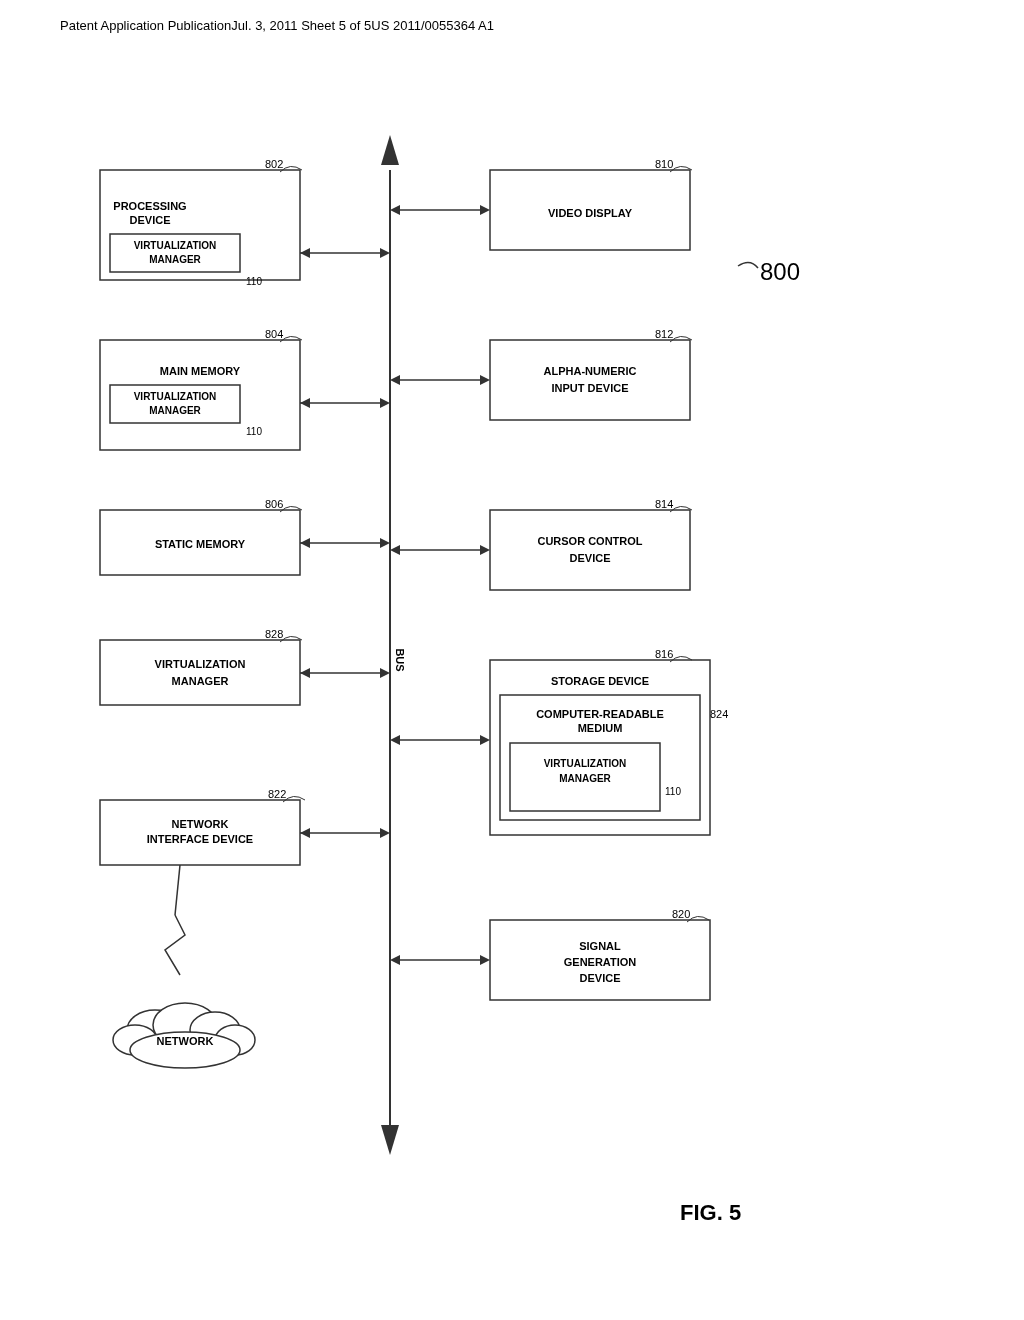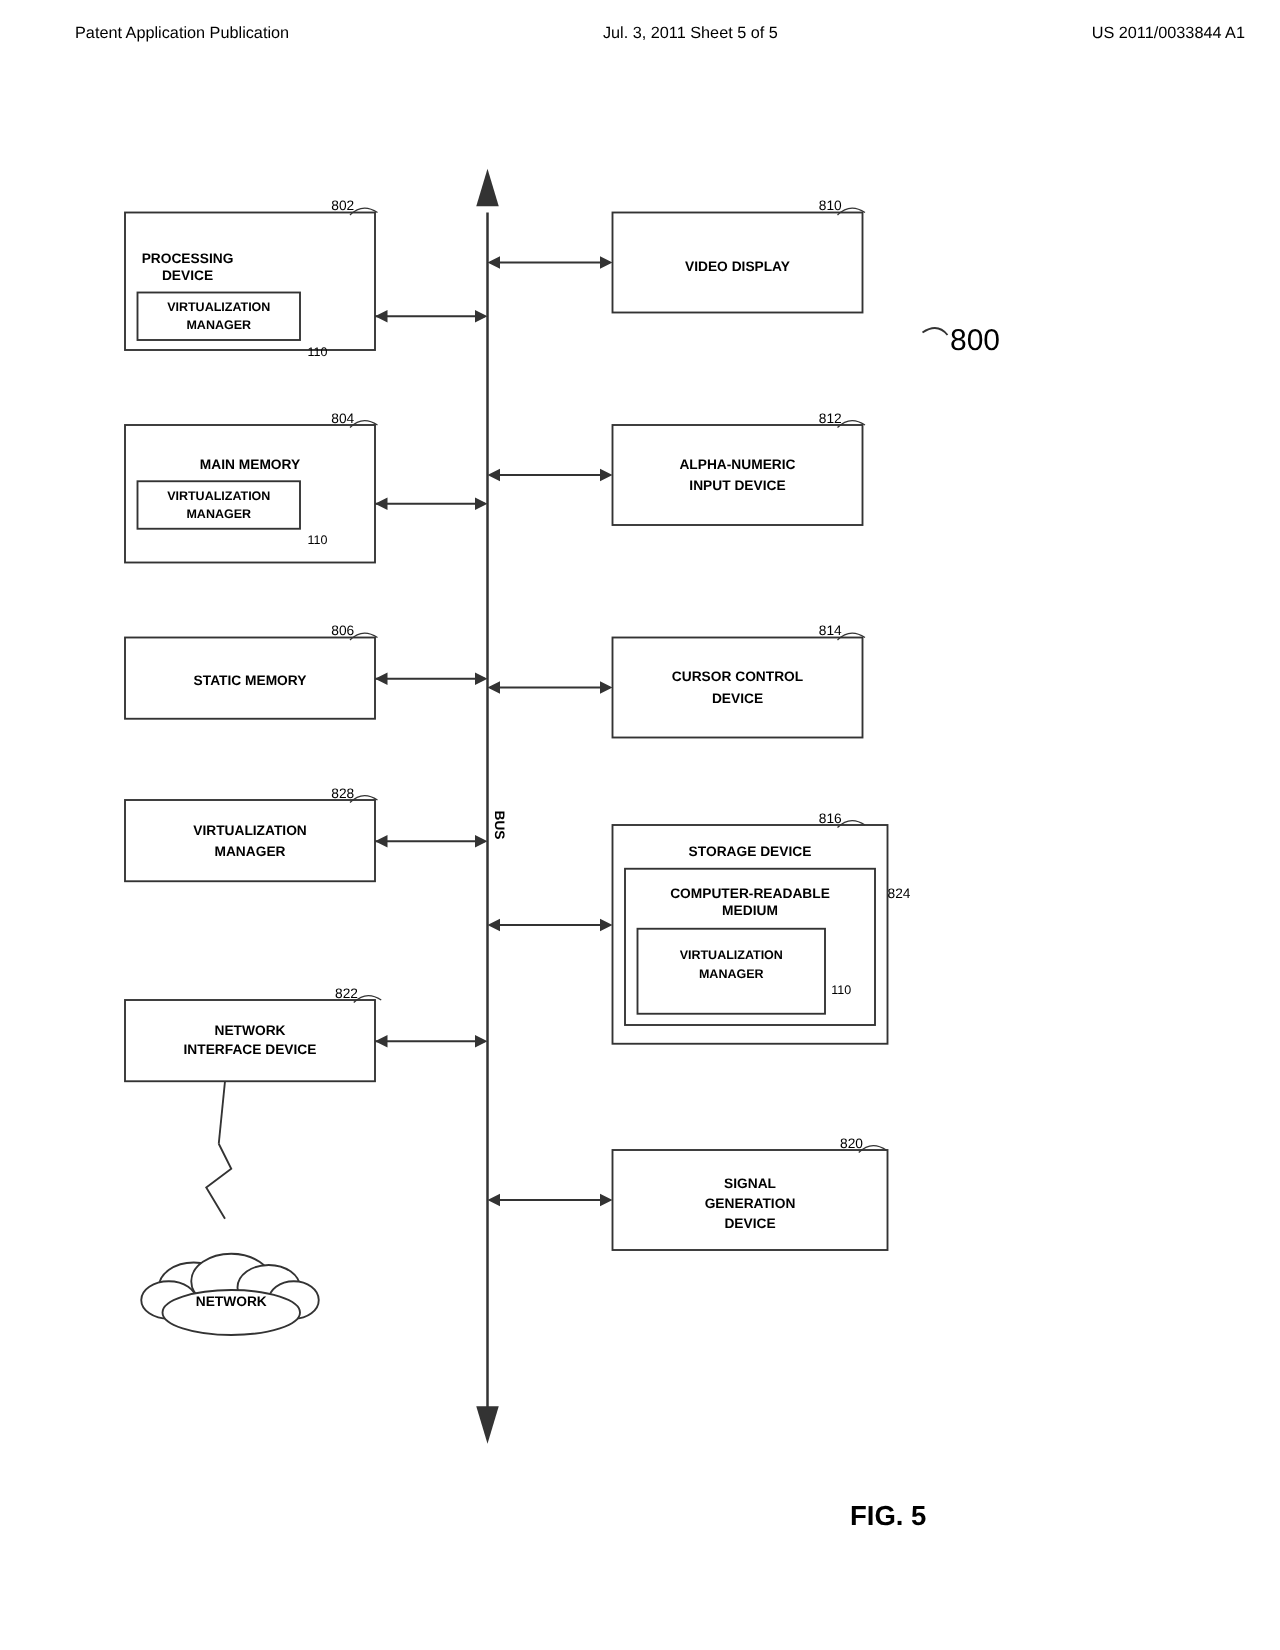--- a/index.html
+++ b/index.html
@@ -7,42 +7,41 @@
       width: 1024px;
       height: 1320px;
       background: #fff;
       font-family: Arial, Helvetica, sans-serif;
       position: relative;
       overflow: hidden;
     }
 
     .page-header {
       display: flex;
-      justify-content: space-between;
       align-items: center;
-      padding: 18px 28px 10px 60px;
+      padding: 18px 76px 10px 60px;
       font-size: 13px;
       border-bottom: none;
     }
 
     svg.diagram-svg {
       position: absolute;
       top: 0;
       left: 0;
       width: 100%;
       height: 100%;
     }
   </style>
 </head>
 <body>
 
 <div class="page-header">
   <span>Patent Application Publication</span>
   <span>Jul. 3, 2011   Sheet 5 of 5</span>
-  <span>US 2011/0033844 A1</span>
+  <span>US 2011/0055364 A1</span>
 </div>
 
 <svg class="diagram-svg" viewBox="0 0 1024 1240" xmlns="http://www.w3.org/2000/svg">
 
   <line x1="390" y1="130" x2="390" y2="1100" stroke="#333" stroke-width="2"></line>
 
   <polygon points="390,95 381,125 399,125" fill="#333"></polygon>
 
   <polygon points="390,1115 381,1085 399,1085" fill="#333"></polygon>
 

